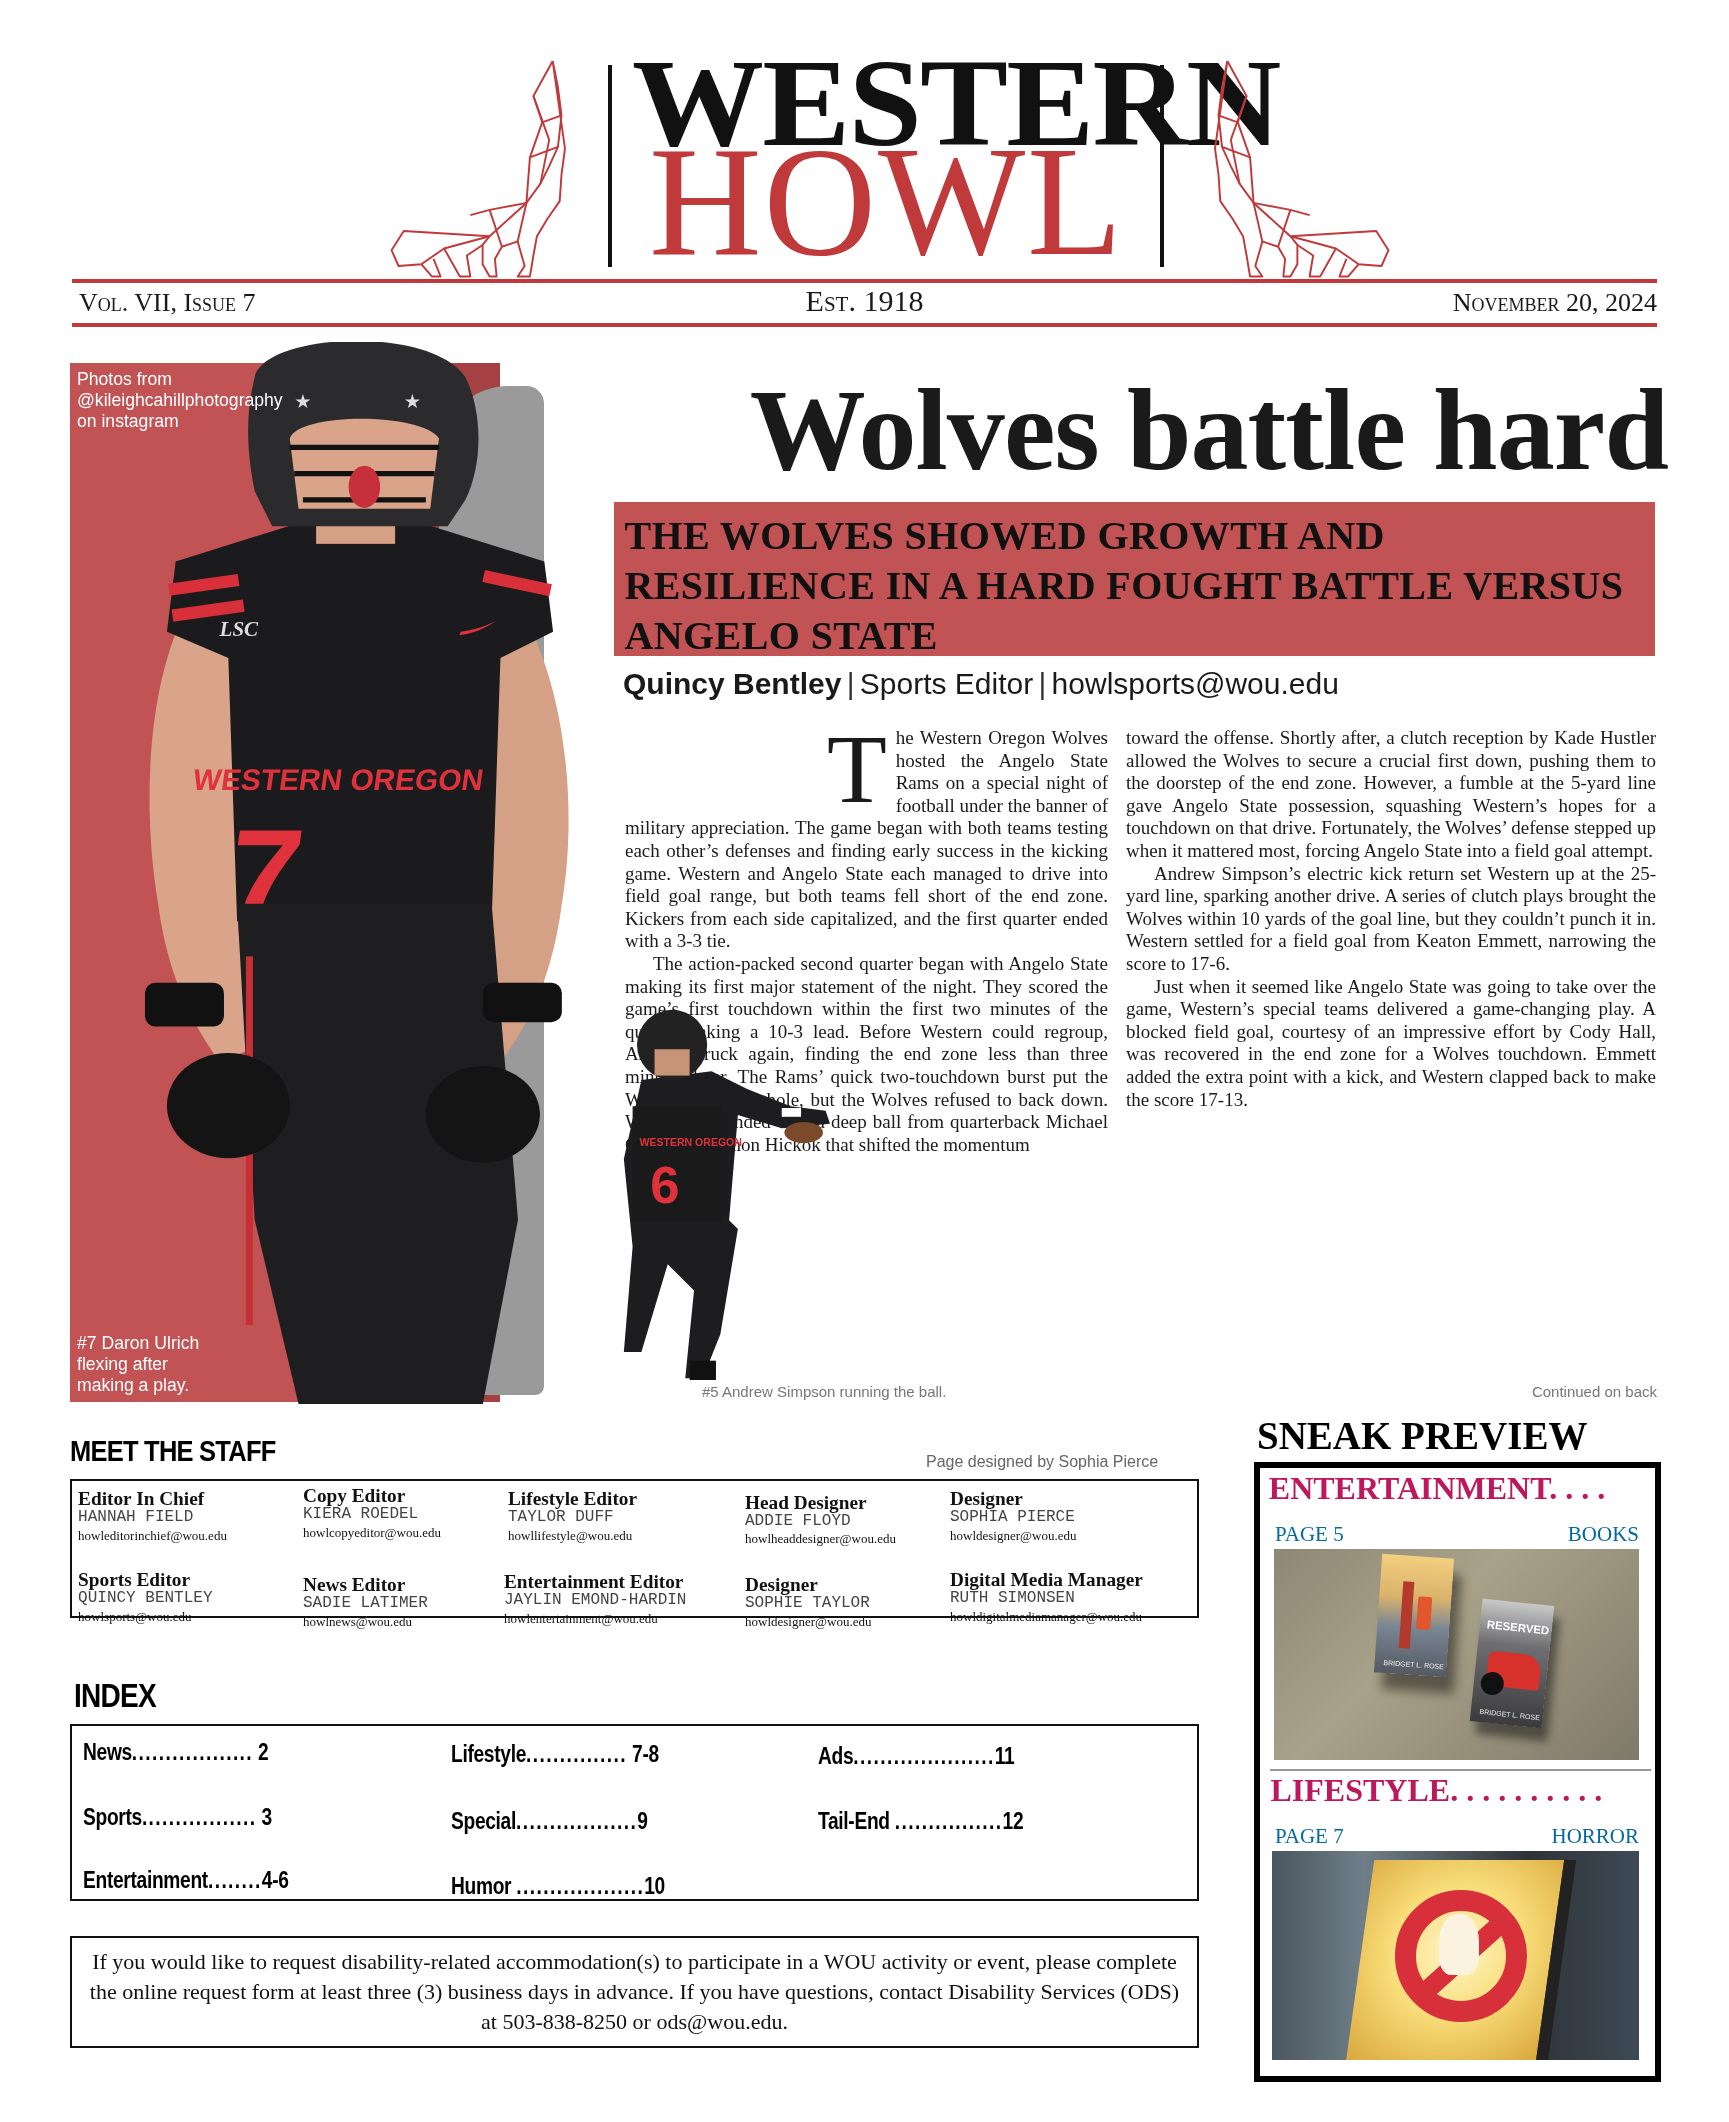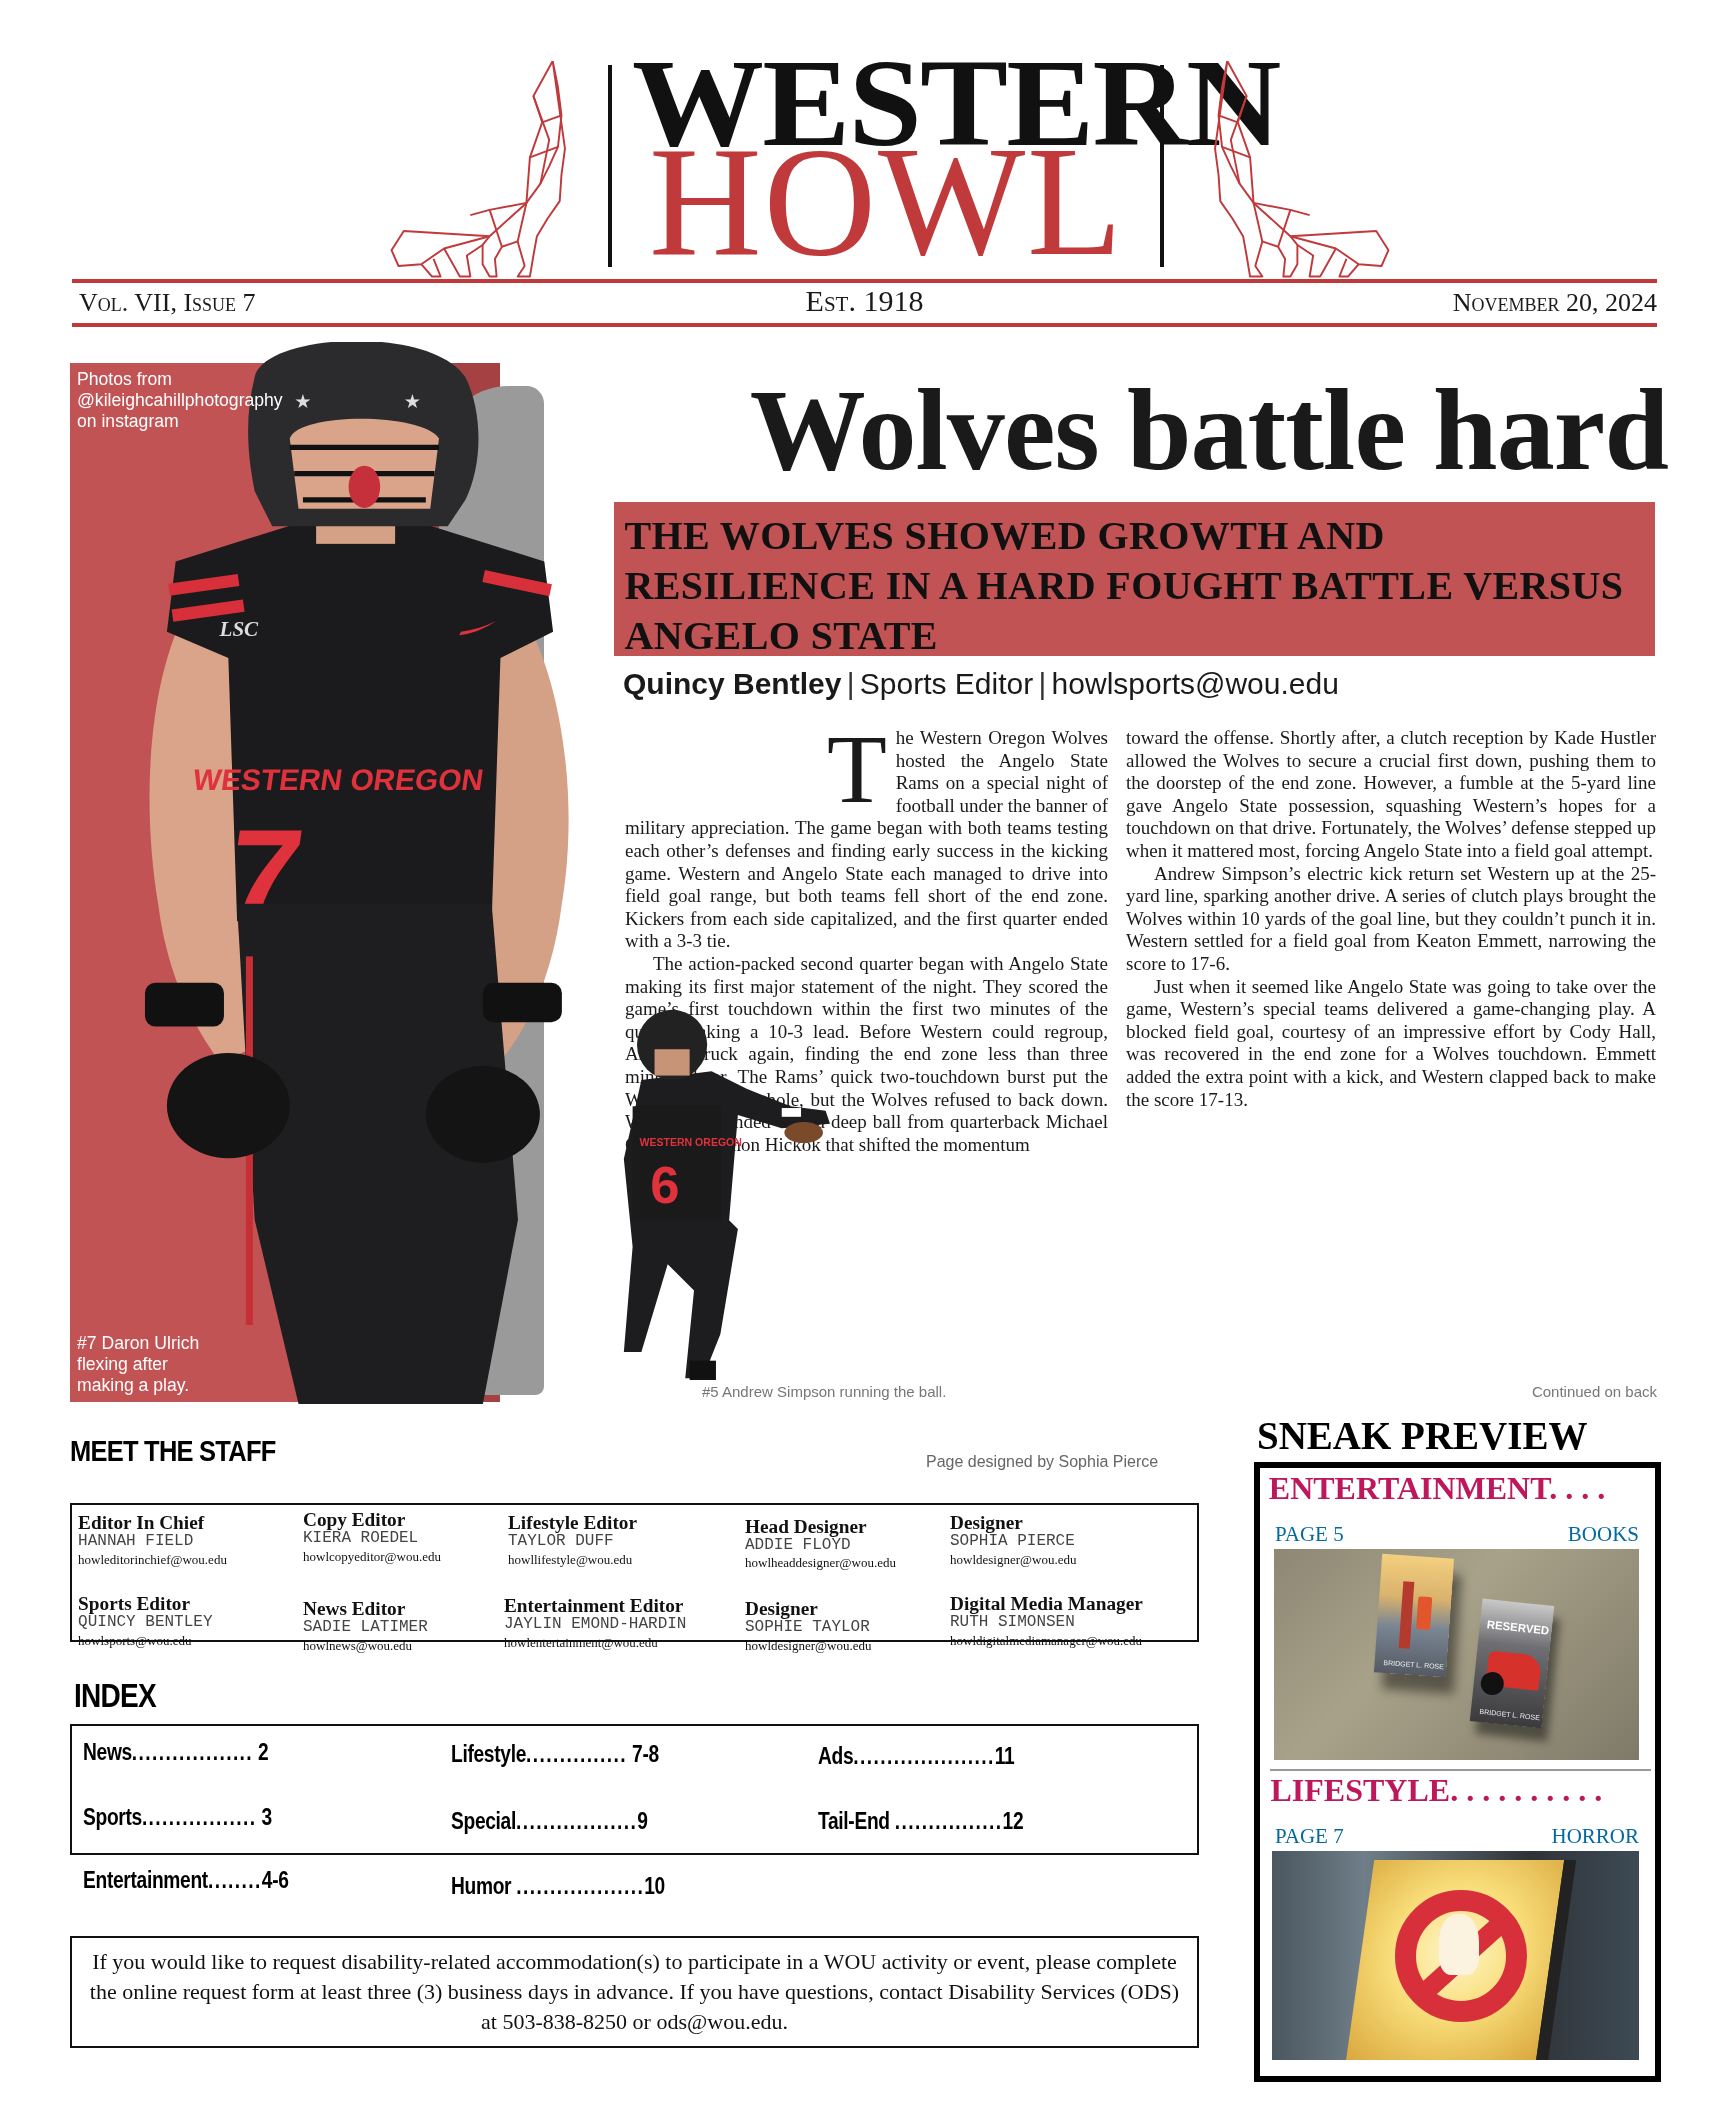--- a/index.html
+++ b/index.html
@@ -194,21 +194,21 @@
 
 <div class="col" style="left:1126px; top:727px; width:530px;">
   <p class="noindent">toward the offense. Shortly after, a clutch reception by Kade Hustler allowed the Wolves to secure a crucial first down, pushing them to the doorstep of the end zone. However, a fumble at the 5-yard line gave Angelo State possession, squashing Western’s hopes for a touchdown on that drive. Fortunately, the Wolves’ defense stepped up when it mattered most, forcing Angelo State into a field goal attempt.</p>
   <p>Andrew Simpson’s electric kick return set Western up at the 25-yard line, sparking another drive. A series of clutch plays brought the Wolves within 10 yards of the goal line, but they couldn’t punch it in. Western settled for a field goal from Keaton Emmett, narrowing the score to 17-6.</p>
   <p>Just when it seemed like Angelo State was going to take over the game, Western’s special teams delivered a game-changing play. A blocked field goal, courtesy of an impressive effort by Cody Hall, was recovered in the end zone for a Wolves touchdown. Emmett added the extra point with a kick, and Western clapped back to make the score 17-13.</p>
 </div>
 <div class="caption-small" style="right:72px; top:1383px;">Continued on back</div>
 
 <div class="section-title" style="left:70px; top:1434px;">MEET THE STAFF</div>
 <div class="page-design">Page designed by Sophia Pierce</div>
-<div class="box" style="left:70px; top:1479px; width:1129px; height:139px;margin-top:24px;">
+<div class="box" style="left:70px; top:1479px; width:1129px; height:139px;">
   <div class="staff-cell" style="left:6.1px; top:7px;">
     <div class="staff-role">Editor In Chief</div>
     <div class="staff-name">HANNAH FIELD</div>
     <div class="staff-email">howleditorinchief@wou.edu</div>
   </div>
   <div class="staff-cell" style="left:231px; top:4.4px;">
     <div class="staff-role">Copy Editor</div>
     <div class="staff-name">KIERA ROEDEL</div>
     <div class="staff-email">howlcopyeditor@wou.edu</div>
   </div>
@@ -248,21 +248,21 @@
     <div class="staff-email">howldesigner@wou.edu</div>
   </div>
   <div class="staff-cell" style="left:878px; top:88px;">
     <div class="staff-role">Digital Media Manager</div>
     <div class="staff-name">RUTH SIMONSEN</div>
     <div class="staff-email">howldigitalmediamanager@wou.edu</div>
   </div>
 </div>
 
 <div class="section-title" style="left:74px; top:1677px; font-size:33px;">INDEX</div>
-<div class="box" style="left:70px; top:1724px; width:1129px; height:131px;">
+<div class="box" style="left:70px; top:1724px; width:1129px; height:177px;">
   <div class="idx-item" style="left:10.5px; top:12.3px;"><span>News</span><span class="idx-dots">..................</span> <span>2</span></div>
   <div class="idx-item" style="left:10.5px; top:77px;"><span>Sports</span><span class="idx-dots">.................</span> <span>3</span></div>
   <div class="idx-item" style="left:10.5px; top:140px;"><span>Entertainment</span><span class="idx-dots">........</span><span>4-6</span></div>
   <div class="idx-item" style="left:379px; top:14px;"><span>Lifestyle</span><span class="idx-dots">...............</span> <span>7-8</span></div>
   <div class="idx-item" style="left:379px; top:81px;"><span>Special</span><span class="idx-dots">..................</span><span>9</span></div>
   <div class="idx-item" style="left:379px; top:146px;"><span>Humor</span> <span class="idx-dots">...................</span><span>10</span></div>
   <div class="idx-item" style="left:746px; top:16px;"><span>Ads</span><span class="idx-dots">.....................</span><span>11</span></div>
   <div class="idx-item" style="left:746px; top:81px;"><span>Tail-End</span> <span class="idx-dots">................</span><span>12</span></div>
 </div>
 

